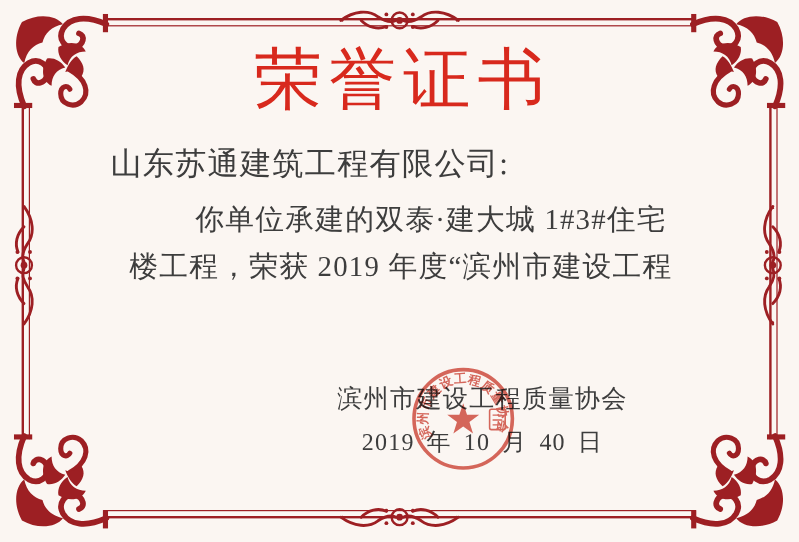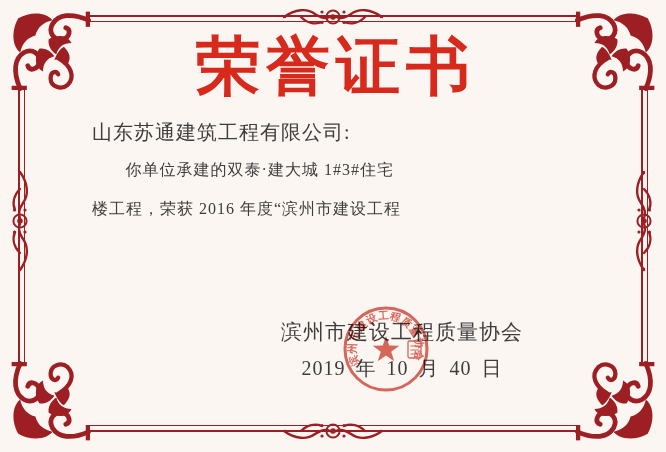--- a/index.html
+++ b/index.html
@@ -29,25 +29,25 @@
   
   .edge{position:absolute; width:104px; height:22px; color:var(--border-red);}
   .edge svg{display:block; width:100%; height:100%;}
   .edge.top{left:281px; top:6px;}
   .edge.bottom{left:281px; top:420px; transform:scaleY(-1);}
   .edge.left{left:-32px; top:210px; transform:rotate(90deg);}
   .edge.right{left:592px; top:210px; transform:rotate(-90deg);}
   
   .title{
     position:absolute; top:33px; left:0; right:0; text-align:center;
-    font-size:64px; line-height:68px; font-weight:bold; color:var(--title-red);
+    font-size:56px; line-height:68px; font-weight:normal; color:var(--title-red);
     letter-spacing:6px; padding-left:6px;
   }
-  .recipient{position:absolute; left:92px; top:119px; font-size:20px; color:var(--body-text); letter-spacing:1px;font-family:Liberation Serif, serif;}
-  .bodytext{position:absolute; left:92px; top:150px; width:484px; font-size:16px; line-height:39px; color:var(--body-text); letter-spacing:1px;}
+  .recipient{position:absolute; left:92px; top:119px; font-size:26px; color:var(--body-text); letter-spacing:1px;font-family:Liberation Serif, serif;}
+  .bodytext{position:absolute; left:92px; top:165px; width:484px; font-size:24px; line-height:39px; color:var(--body-text); letter-spacing:1px;text-align:center;}
   .bodytext .indent{text-indent:2.1em;}
   .signature{position:absolute; left:226px; top:320px; width:352px; text-align:center; color:var(--body-text);}
   .issuer{font-size:21px; line-height:24px; letter-spacing:1px;}
   .date{font-size:20px; margin-top:11px; letter-spacing:1px; word-spacing:4px;}
   
   .seal{
     position:absolute; left:331px; top:294px; width:110px; height:110px;
     color:var(--seal-red); opacity:.82; mix-blend-mode:multiply; pointer-events:none;
   }
   .seal svg{display:block; width:100%; height:100%;}
@@ -147,21 +147,21 @@
         <use href="#edge-ornament"></use>
       </svg>
     </div>
 
   <div class="title">荣誉证书</div>
 
   <div class="recipient">山东苏通建筑工程有限公司:</div>
 
   <div class="bodytext">
     <div class="indent">你单位承建的双泰·建大城 1#3#住宅</div>
-    <div>楼工程，荣获 2016 年度“滨州市建设工程</div>
+    <div>楼工程，荣获 2019 年度“滨州市建设工程</div>
   </div>
 
   <div class="signature">
     <div class="issuer">滨州市建设工程质量协会</div>
     <div class="date">2019 年 10 月 40 日</div>
   </div>
 
   <div class="seal">
     <svg viewBox="0 0 110 110">
       <circle cx="55" cy="55" r="41" fill="none" stroke="currentColor" stroke-width="3"></circle>

